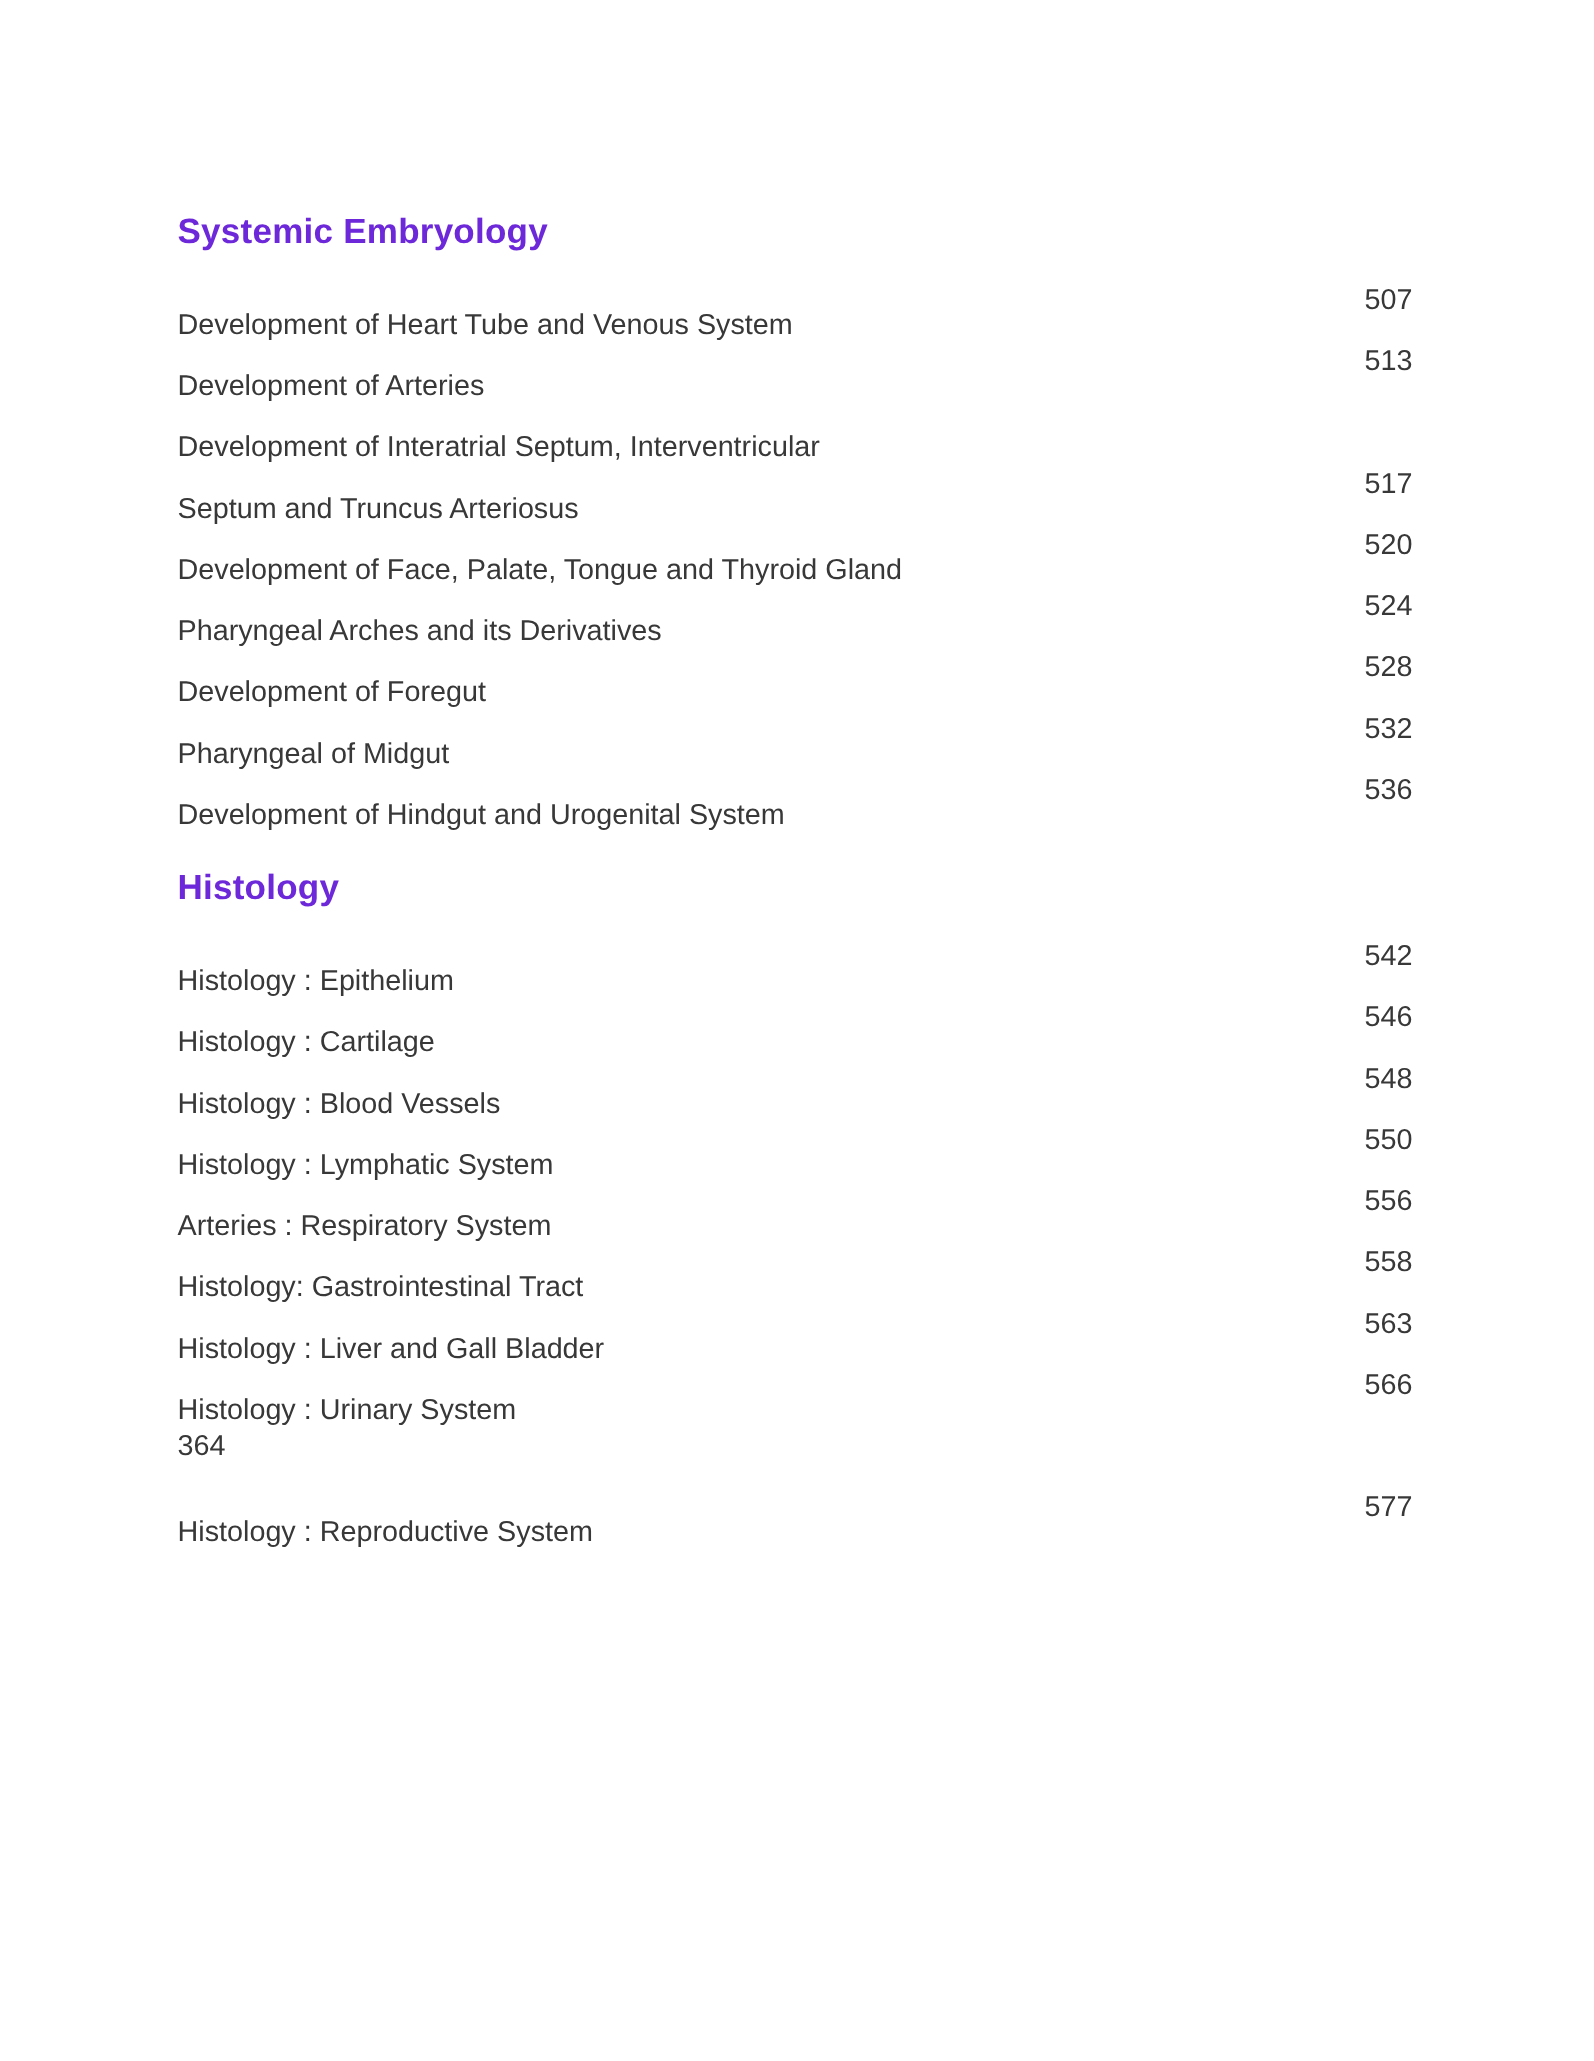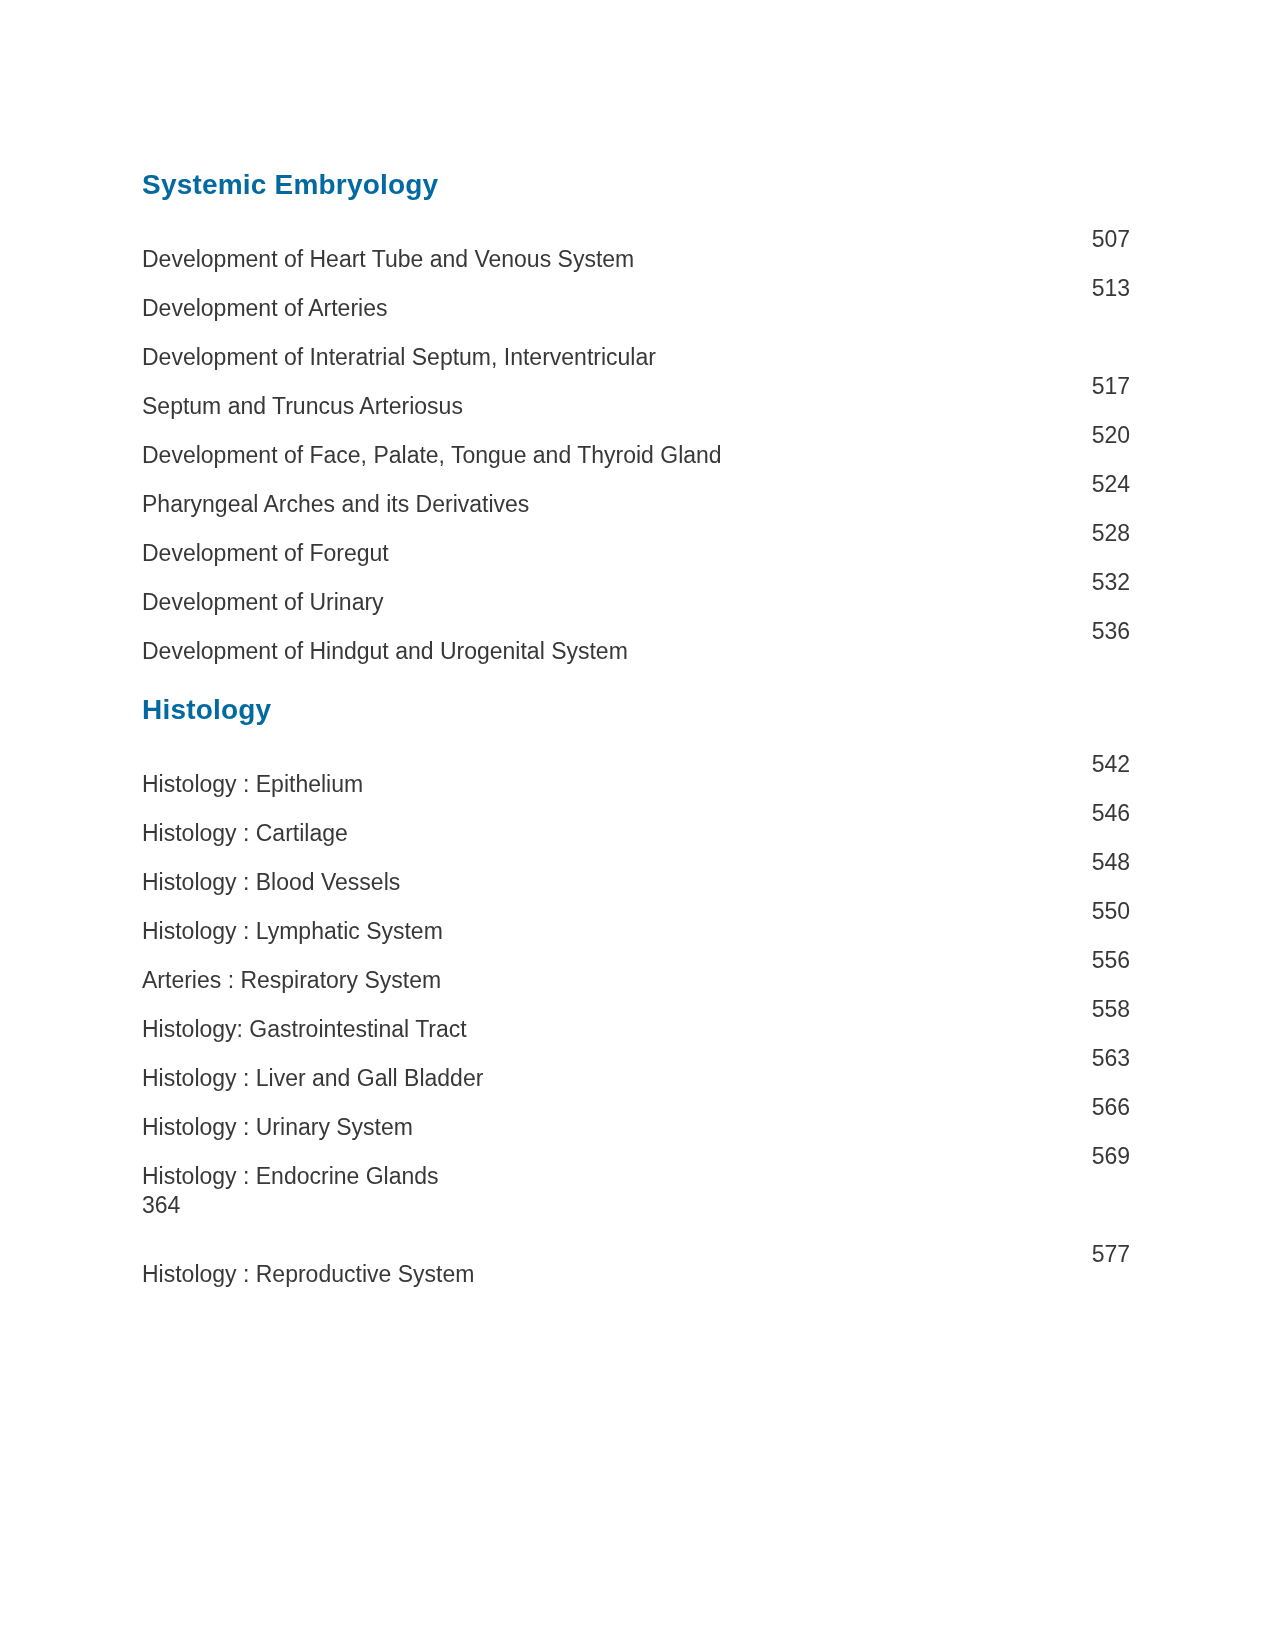--- a/index.html
+++ b/index.html
@@ -19,21 +19,21 @@
     position: absolute;
     left: 142px;
     right: 145px;
     top: 168px;
   }
   .toc-heading {
     margin: 0 0 13px 0;
     font-size: 28px;
     line-height: 34px;
     font-weight: bold;
-    color: #0369a1;
+    color: #6d28d9;
     letter-spacing: 0.2px;
   }
   .toc-section-2 .toc-heading {
     margin-top: 37px;
   }
   .toc-rows {
     margin: 0;
   }
   .toc-row {
     height: 49px;
@@ -83,21 +83,21 @@
         </div>
         <div class="toc-row">
           <span class="entry-title">Pharyngeal Arches and its Derivatives</span>
           <span class="entry-page">524</span>
         </div>
         <div class="toc-row">
           <span class="entry-title">Development of Foregut</span>
           <span class="entry-page">528</span>
         </div>
         <div class="toc-row">
-          <span class="entry-title">Development of Urinary</span>
+          <span class="entry-title">Pharyngeal of Midgut</span>
           <span class="entry-page">532</span>
         </div>
         <div class="toc-row">
           <span class="entry-title">Development of Hindgut and Urogenital System</span>
           <span class="entry-page">536</span>
         </div>
       </div>
     </div>
 
     <div class="toc-section toc-section-2">
@@ -129,24 +129,20 @@
         </div>
         <div class="toc-row">
           <span class="entry-title">Histology : Liver and Gall Bladder</span>
           <span class="entry-page">563</span>
         </div>
         <div class="toc-row">
           <span class="entry-title">Histology : Urinary System</span>
           <span class="entry-page">566</span>
         </div>
         <div class="toc-row">
-          <span class="entry-title">Histology : Endocrine Glands</span>
-          <span class="entry-page">569</span>
-        </div>
-        <div class="toc-row">
           <span class="entry-page">364</span>
         </div>
         <div class="toc-row">
           <span class="entry-title">Histology : Reproductive System</span>
           <span class="entry-page">577</span>
         </div>
       </div>
     </div>
 
   </div>

